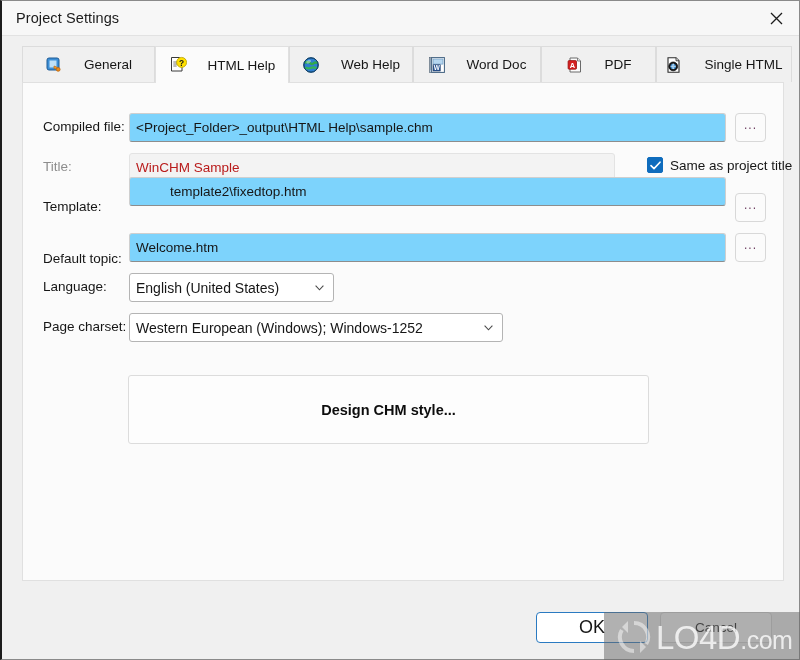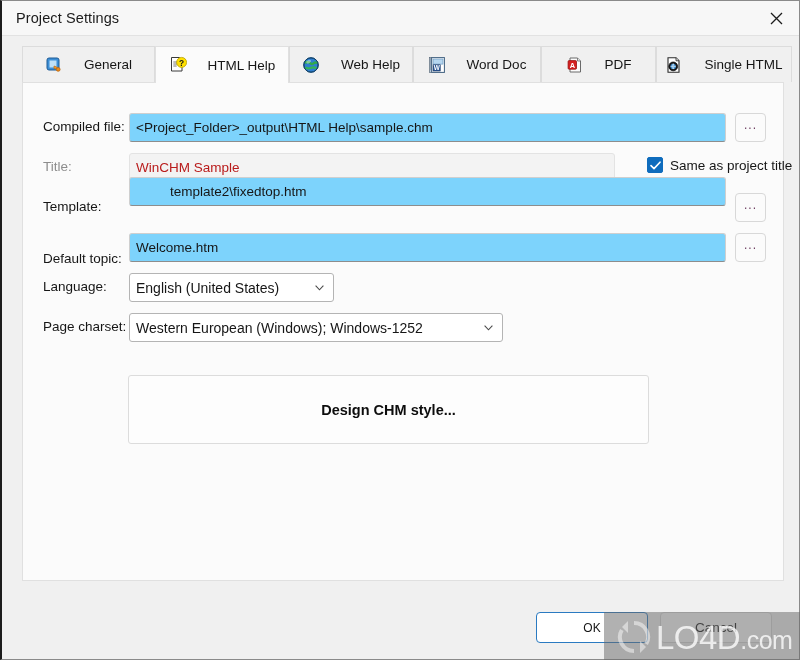--- a/index.html
+++ b/index.html
@@ -196,21 +196,21 @@
 
   
   #ok-btn {
     position: absolute;
     left: 534px; top: 611px;
     width: 112px; height: 31px;
     background: #ffffff;
     border: 1px solid #2a7ac1;
     border-radius: 4px;
     display: flex; align-items: center; justify-content: center;
-    font-size: 12px; color: #161616;
+    font-size: 18px; color: #161616;
     cursor: pointer;
   }
   #cancel-btn {
     position: absolute;
     left: 658px; top: 611px;
     width: 112px; height: 31px;
     background: #fbfbfb;
     border: 1px solid #d6d6d6;
     border-radius: 4px;
     display: flex; align-items: center; justify-content: center;

